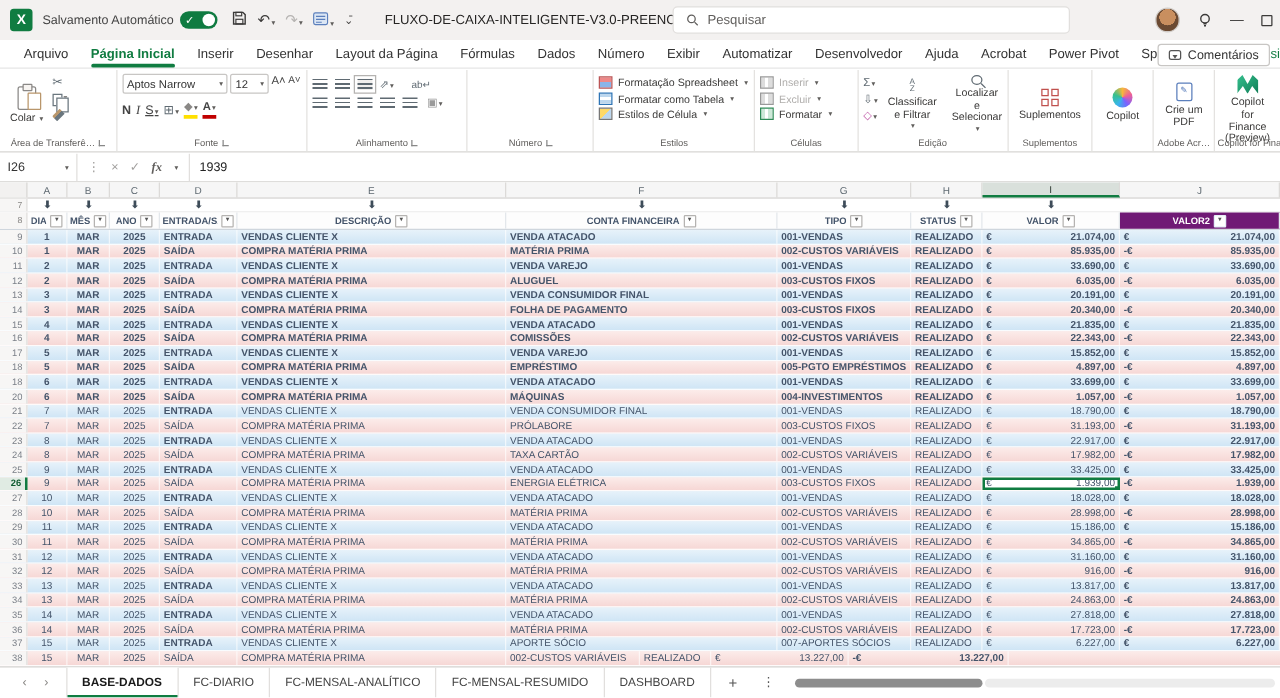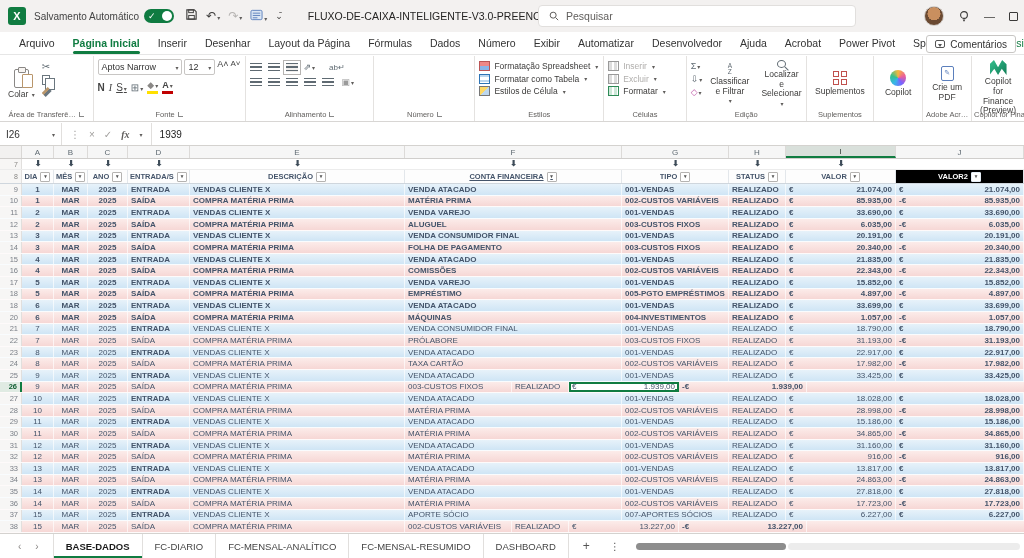--- a/index.html
+++ b/index.html
@@ -113,21 +113,21 @@
   .col-letter { border-right:1px solid #dcdad8; display:flex; align-items:center; justify-content:center;
     font-size:8px; color:#5f6a72; }
   .col-letter.sel { background:#d9e0db; border-bottom:2px solid #107C41; color:#2f3b33; }
   .filter-arrow-row { display:flex; height:11px; background:#fff; border-bottom:1px solid #ececec; }
   .fa-gutter { width:22px; background:#f7f6f5; border-right:1px solid #e1dfdd; font-size:7px; color:#8a8886; display:flex; align-items:center; justify-content:flex-end; padding-right:3px; }
   .fa-cell { display:flex; align-items:center; justify-content:center; color:#3e4c59; font-size:8px; font-weight:bold; line-height:8px; }
   .header-row { display:flex; height:14px; background:#fdfdfd; border-bottom:1px solid #cfd6dd; }
   .hr-gutter { width:22px; background:#f7f6f5; border-right:1px solid #e1dfdd; font-size:7px; color:#8a8886; display:flex; align-items:center; justify-content:flex-end; padding-right:3px; }
   .hcell { display:flex; align-items:center; justify-content:center; gap:3px; font-weight:bold; color:#44546A;
     font-size:7.5px; border-right:1px solid #e3e7eb; overflow:hidden; white-space:nowrap; padding:0 2px; }
-  .hcell.blue { background:#000000; color:#fff;text-align:center; }
+  .hcell.blue { background:#701a75; color:#fff;text-align:center; }
   .fbtn { flex:0 0 auto; width:10px; height:10px; background:#fff; border:1px solid #b5b3b1; border-radius:1px;
     font-size:5px; color:#555; display:flex; align-items:center; justify-content:center; line-height:1; }
   .rows { position:relative; }
   .row { display:flex; height:11.63px; border-bottom:1px solid rgba(255,255,255,.75); }
   .row.entrada { background:linear-gradient(180deg,#e7f2fa 0%, #cfe5f5 100%); }
   .row.saida { background:linear-gradient(180deg,#fcecea 0%, #f6d7d5 100%); }
   .rn { width:22px; flex:0 0 auto; background:#f7f6f5; border-right:1px solid #e1dfdd; font-size:7.5px; color:#7a7f87;
     display:flex; align-items:center; justify-content:flex-end; padding-right:3px; }
   .row.cursel .rn { background:#e0ebe3; color:#0e5c31; font-weight:bold; border-right:2px solid #107C41; }
   .cell { border-right:1px solid rgba(255,255,255,.65); overflow:hidden; white-space:nowrap; color:#44546A;
@@ -461,21 +461,21 @@
           <span class="fbtn">▾</span>
         </div>
         <div class="hcell" style="width: 62px;">
           <span style="overflow: hidden; text-overflow: clip;">ENTRADA/SAÍDA</span>
           <span class="fbtn">▾</span>
         </div>
         <div class="hcell" style="width: 215px;">
           <span style="overflow: hidden; text-overflow: clip;">DESCRIÇÃO</span>
           <span class="fbtn">▾</span>
         </div>
-        <div class="hcell" style="width: 217px; text-decoration: underline;">
+        <div class="hcell" style="width: 217px;">
           <span style="overflow: hidden; text-overflow: clip;">CONTA FINANCEIRA</span>
           <span class="fbtn">▾</span>
         </div>
         <div class="hcell" style="width: 107px;">
           <span style="overflow: hidden; text-overflow: clip;">TIPO</span>
           <span class="fbtn">▾</span>
         </div>
         <div class="hcell" style="width: 57px;">
           <span style="overflow: hidden; text-overflow: clip;">STATUS</span>
           <span class="fbtn">▾</span>
@@ -813,20 +813,21 @@
             <span>33.425,00</span>
           </div>
         </div>
         <div class="row saida cursel">
           <div class="rn">26</div>
           <div class="cell center" style="width: 32px;">9</div>
           <div class="cell center" style="width: 34px;">MAR</div>
           <div class="cell center" style="width: 40px;">2025</div>
           <div class="cell" style="width: 62px;">SAÍDA</div>
           <div class="cell" style="width: 215px;">COMPRA MATÉRIA PRIMA</div>
+          <div class="cell" style="width: 217px;">ENERGIA ELÉTRICA</div>
           <div class="cell" style="width: 107px;">003-CUSTOS FIXOS</div>
           <div class="cell" style="width: 57px;">REALIZADO</div>
           <div class="cell money selected" style="width: 110px;">
             <span>€</span>
             <span>1.939,00</span>
           </div>
           <div class="cell money v2" style="width: 128px;">
             <span>-€</span>
             <span>1.939,00</span>
           </div>

